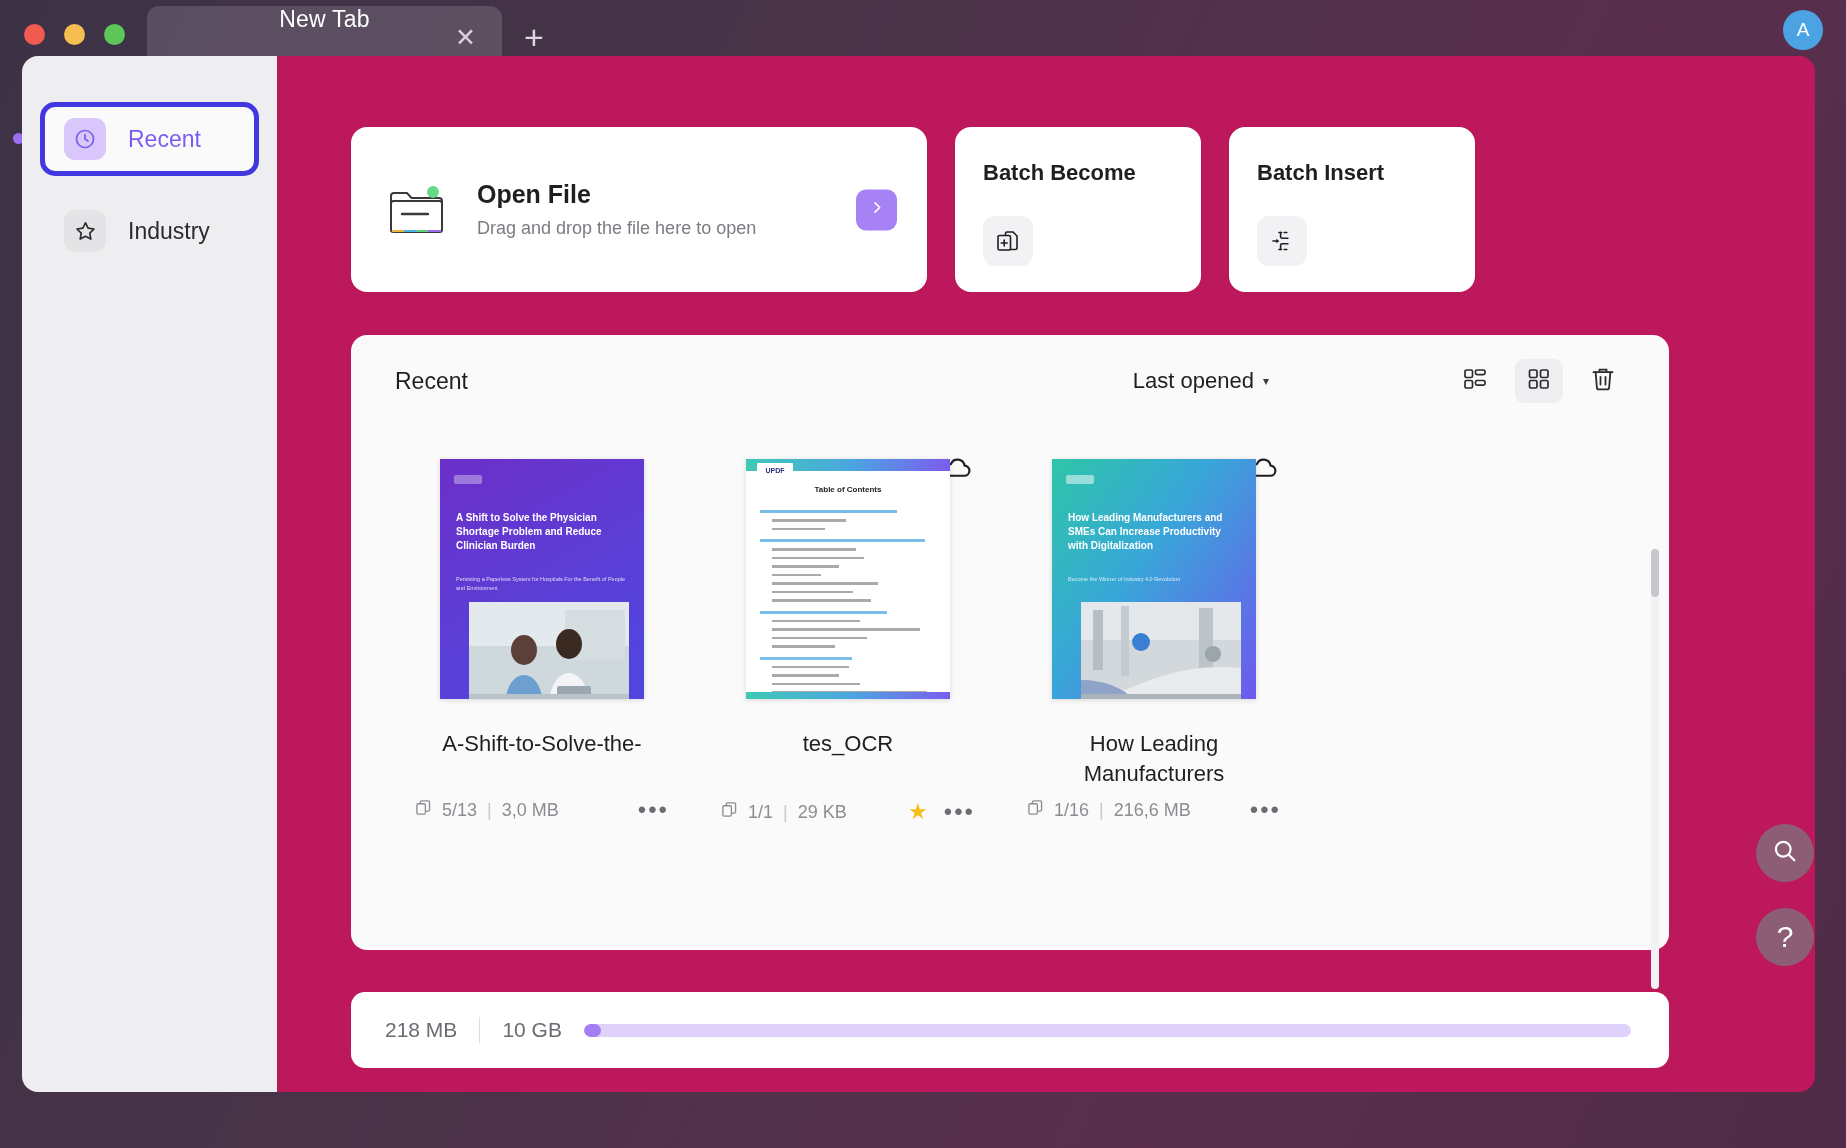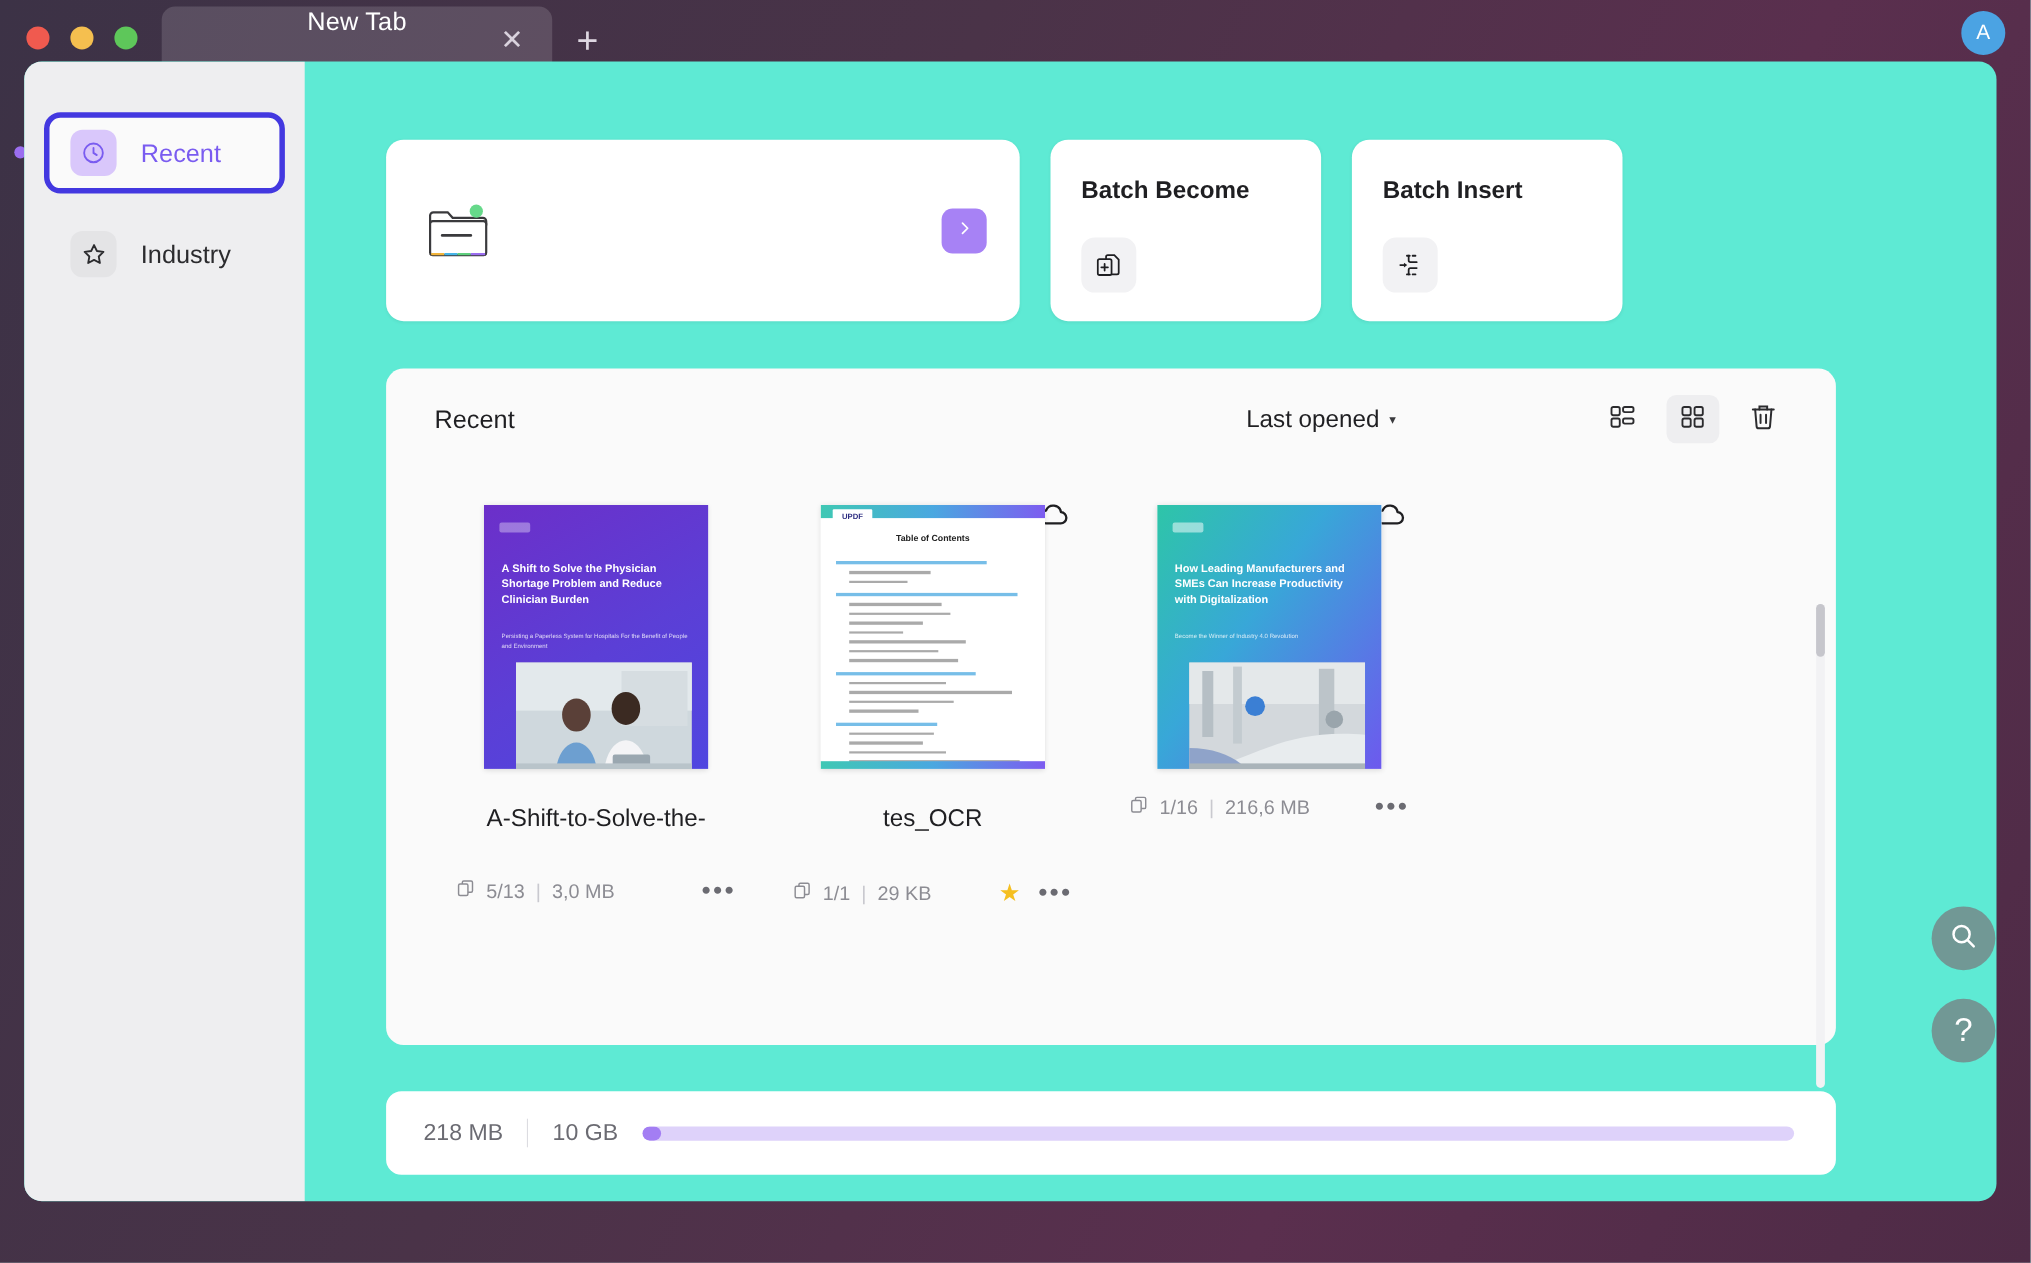--- a/index.html
+++ b/index.html
@@ -50,21 +50,21 @@
     width: 40px; height: 40px; border-radius: 50%;
     background: #4ba3e3; color: #fff;
     display: flex; align-items: center; justify-content: center;
     font-size: 19px; font-weight: 500;
   }
 
   
   #shell {
     position: absolute; left: 22px; top: 56px;
     width: 1793px; height: 1036px;
-    background: #5eead4; border-radius: 16px;
+    background: #be185d; border-radius: 16px;
     overflow: hidden; display: flex;
   }
 
   
   #sidebar {
     width: 255px; flex: 0 0 255px; height: 100%;
     background: #eeeef0; padding-top: 50px;
     position: relative;
   }
   .nav-item {
@@ -332,20 +332,24 @@
             <path d="M4 13c0-1.6 1.3-3 3-3h13l4.5 5H52c1.6 0 3 1.3 3 3v3H4z" stroke="#3a3a3d" stroke-width="2" fill="#fff"></path>
             <rect x="4" y="18" width="51" height="31" rx="2.5" fill="#fff" stroke="#3a3a3d" stroke-width="2"></rect>
             <path d="M15 31h26" stroke="#3a3a3d" stroke-width="2.4" stroke-linecap="round"></path>
             <circle cx="46" cy="9" r="6" fill="#66d98a"></circle>
             <path d="M5 47h12v2H5z" fill="#f2b43a"></path>
             <path d="M17 47h12v2H17z" fill="#46b5e8"></path>
             <path d="M29 47h12v2H29z" fill="#5ecf7d"></path>
             <path d="M41 47h13v2H41z" fill="#9b6ef0"></path>
           </svg>
         </span>
+        <div id="open-file-text">
+          <div id="open-file-title">Open File</div>
+          <div id="open-file-sub">Drag and drop the file here to open</div>
+        </div>
         <div id="open-arrow-btn">
           <span>
             <svg width="16" height="16" viewBox="0 0 24 24" fill="none" stroke="#fff" stroke-width="2.4" stroke-linecap="round" stroke-linejoin="round">
               <path d="M9 5l7 7-7 7"></path>
             </svg>
           </span>
         </div>
       </div>
 
       <div class="card mini-card">
@@ -534,20 +538,21 @@
                   <rect x="118" y="6" width="14" height="64" fill="#bcc4c9"></rect>
                   <circle cx="60" cy="40" r="9" fill="#3b7fd4"></circle>
                   <circle cx="132" cy="52" r="8" fill="#9aa5ac"></circle>
                   <path d="M20 96c40-10 70-36 140-30v39H20z" fill="#e8ecee"></path>
                   <path d="M0 78c30 0 48 12 60 27H0z" fill="#8fa3c9"></path>
                   <rect x="0" y="92" width="160" height="13" fill="#aab4ba"></rect>
                 </svg>
               </div>
             </div>
           </div>
+          <div class="file-name">How Leading Manufacturers</div>
           <div class="file-meta">
             <span>
               <svg width="17" height="17" viewBox="0 0 18 18" fill="none" stroke="#8c8c93" stroke-width="1.4">
                 <rect x="2" y="5" width="9" height="11" rx="1.4"></rect>
                 <path d="M5.6 5V3.4a1.4 1.4 0 0 1 1.4-1.4h7a1.4 1.4 0 0 1 1.4 1.4v8a1.4 1.4 0 0 1-1.4 1.4H11"></path>
               </svg>
             </span>
             <span>1/16</span>
             <span class="meta-sep">|</span>
             <span>216,6 MB</span>

